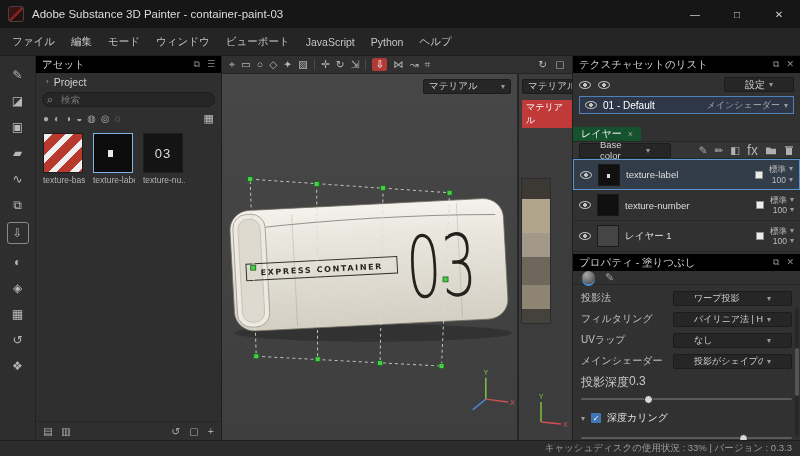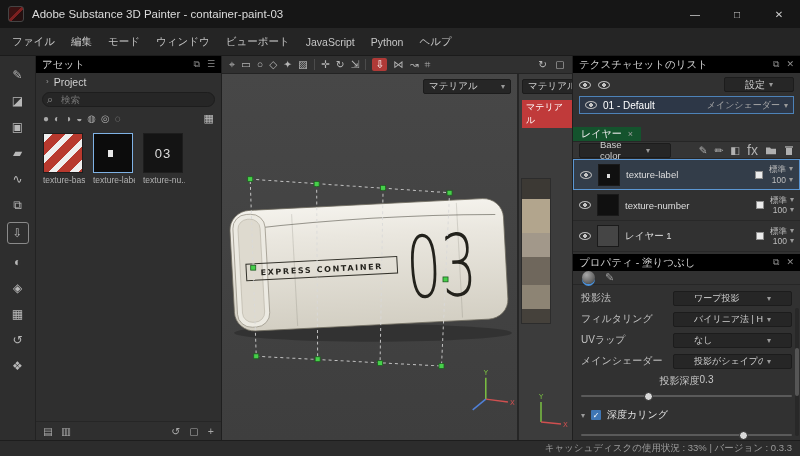--- a/index.html
+++ b/index.html
@@ -114,21 +114,21 @@
   .props-tabs { height:19px; display:flex; align-items:center; gap:10px; padding:0 9px; border-bottom:1px solid #262626; }
   .ptab-sphere { width:13px; height:13px; border-radius:50%;
     background:radial-gradient(circle at 35% 30%, #a8a8a8, #3d3d3d); box-shadow:0 2px 0 #4a90d9; }
   .ptab-brush { color:#9f9f9f; font-size:11px; }
   .fields { padding:5px 8px 0 8px; display:flex; flex-direction:column; gap:5px; }
   .field { display:flex; align-items:center; gap:6px; height:16px; }
   .flabel { width:86px; font-size:10px; color:#c2c2c2; flex-shrink:0; white-space:nowrap; overflow:hidden; }
   .fvalue { flex:1; font-size:9px; min-width:0; }
   .fvalue .txt { white-space:nowrap; overflow:hidden; }
   .depth-block { padding:5px 8px 0 8px; }
-  .depth-head { display:flex; justify-content:center; font-size:10px; color:#c8c8c8; }
+  .depth-head { display:flex; justify-content:flex-start; font-size:12px; color:#c8c8c8; }
   .slider { position:relative; height:11px; margin-top:3px; }
   .slider .track { position:absolute; left:0; right:0; top:4px; height:2px; background:#5a5a5a; border-radius:1px; }
   .slider .knob { position:absolute; top:0.5px; width:9px; height:9px; border-radius:50%; background:#d8d8d8;
     border:1px solid #262626; }
   .culling-head { display:flex; align-items:center; gap:6px; padding:6px 8px 0 8px; font-size:10px; color:#e2e2e2; }
   .checkbox { width:10px; height:10px; background:#3f76b4; color:#fff; font-size:8px; display:flex;
     align-items:center; justify-content:center; border-radius:1px; }
   .scrollbar { position:absolute; right:1px; top:252px; bottom:4px; width:4px; background:#282828; border-radius:2px; }
   .scroll-thumb { position:absolute; left:0; top:40px; width:4px; height:48px; background:#555; border-radius:2px; }
 

